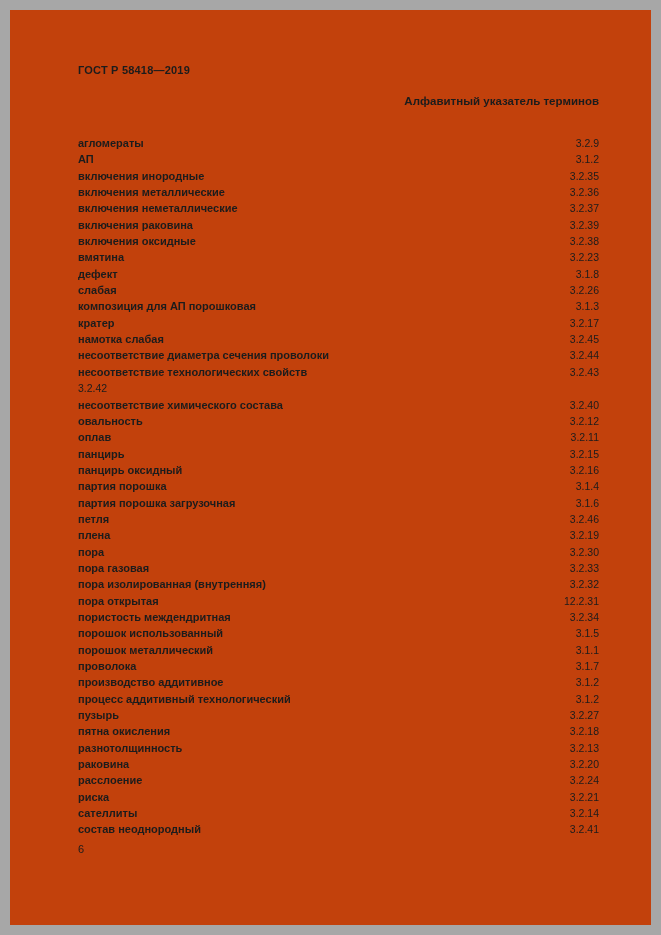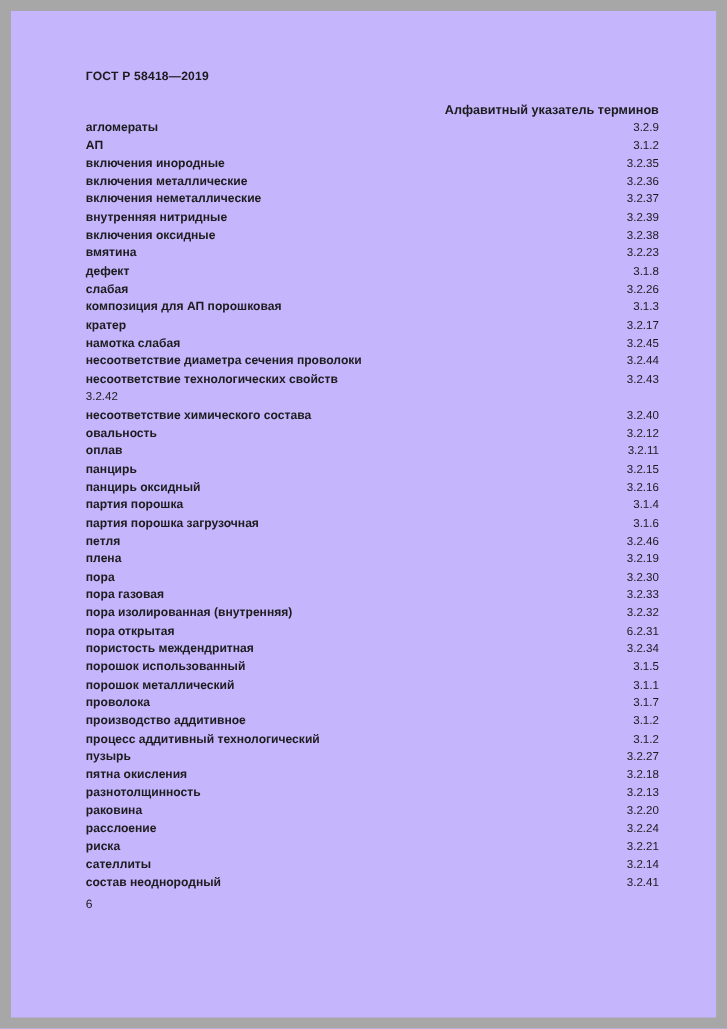--- a/index.html
+++ b/index.html
@@ -13,39 +13,40 @@
     font-family: "Liberation Sans", sans-serif;
     position: relative;
     overflow: hidden;
   }
   .page {
     position: absolute;
     left: 10px;
     top: 10px;
     width: 641px;
     height: 915px;
-    background: #c4b5fd;
+    background: #c2410c;
     box-sizing: border-box;
     padding: 54px 52px 0 68px;
     color: #1c1c1c;
   }
   .doc-header {
     font-size: 11px;
     font-weight: bold;
     line-height: 13px;
     letter-spacing: 0.2px;
   }
   .doc-title {
     margin-top: 17px;
     text-align: right;
     font-size: 11.5px;
     font-weight: bold;
     line-height: 14px;
   }
   .index-list {
+    margin-top: 27px;
   }
   .index-row {
     display: flex;
     justify-content: space-between;
     align-items: baseline;
     height: 16.35px;
     font-size: 11px;
     line-height: 16.35px;
   }
   .term {
@@ -92,21 +93,21 @@
     <span class="term">включения металлические</span>
     <span class="ref">3.2.36</span>
   </div>
 
   <div class="index-row">
     <span class="term">включения неметаллические</span>
     <span class="ref">3.2.37</span>
   </div>
 
   <div class="index-row">
-    <span class="term">внутренняя нитридные</span>
+    <span class="term">включения раковина</span>
     <span class="ref">3.2.39</span>
   </div>
 
   <div class="index-row">
     <span class="term">включения оксидные</span>
     <span class="ref">3.2.38</span>
   </div>
 
   <div class="index-row">
     <span class="term">вмятина</span>
@@ -207,21 +208,21 @@
     <span class="ref">3.2.33</span>
   </div>
 
   <div class="index-row">
     <span class="term">пора изолированная (внутренняя)</span>
     <span class="ref">3.2.32</span>
   </div>
 
   <div class="index-row">
     <span class="term">пора открытая</span>
-    <span class="ref">6.2.31</span>
+    <span class="ref">12.2.31</span>
   </div>
 
   <div class="index-row">
     <span class="term">пористость междендритная</span>
     <span class="ref">3.2.34</span>
   </div>
 
   <div class="index-row">
     <span class="term">порошок использованный</span>
     <span class="ref">3.1.5</span>

